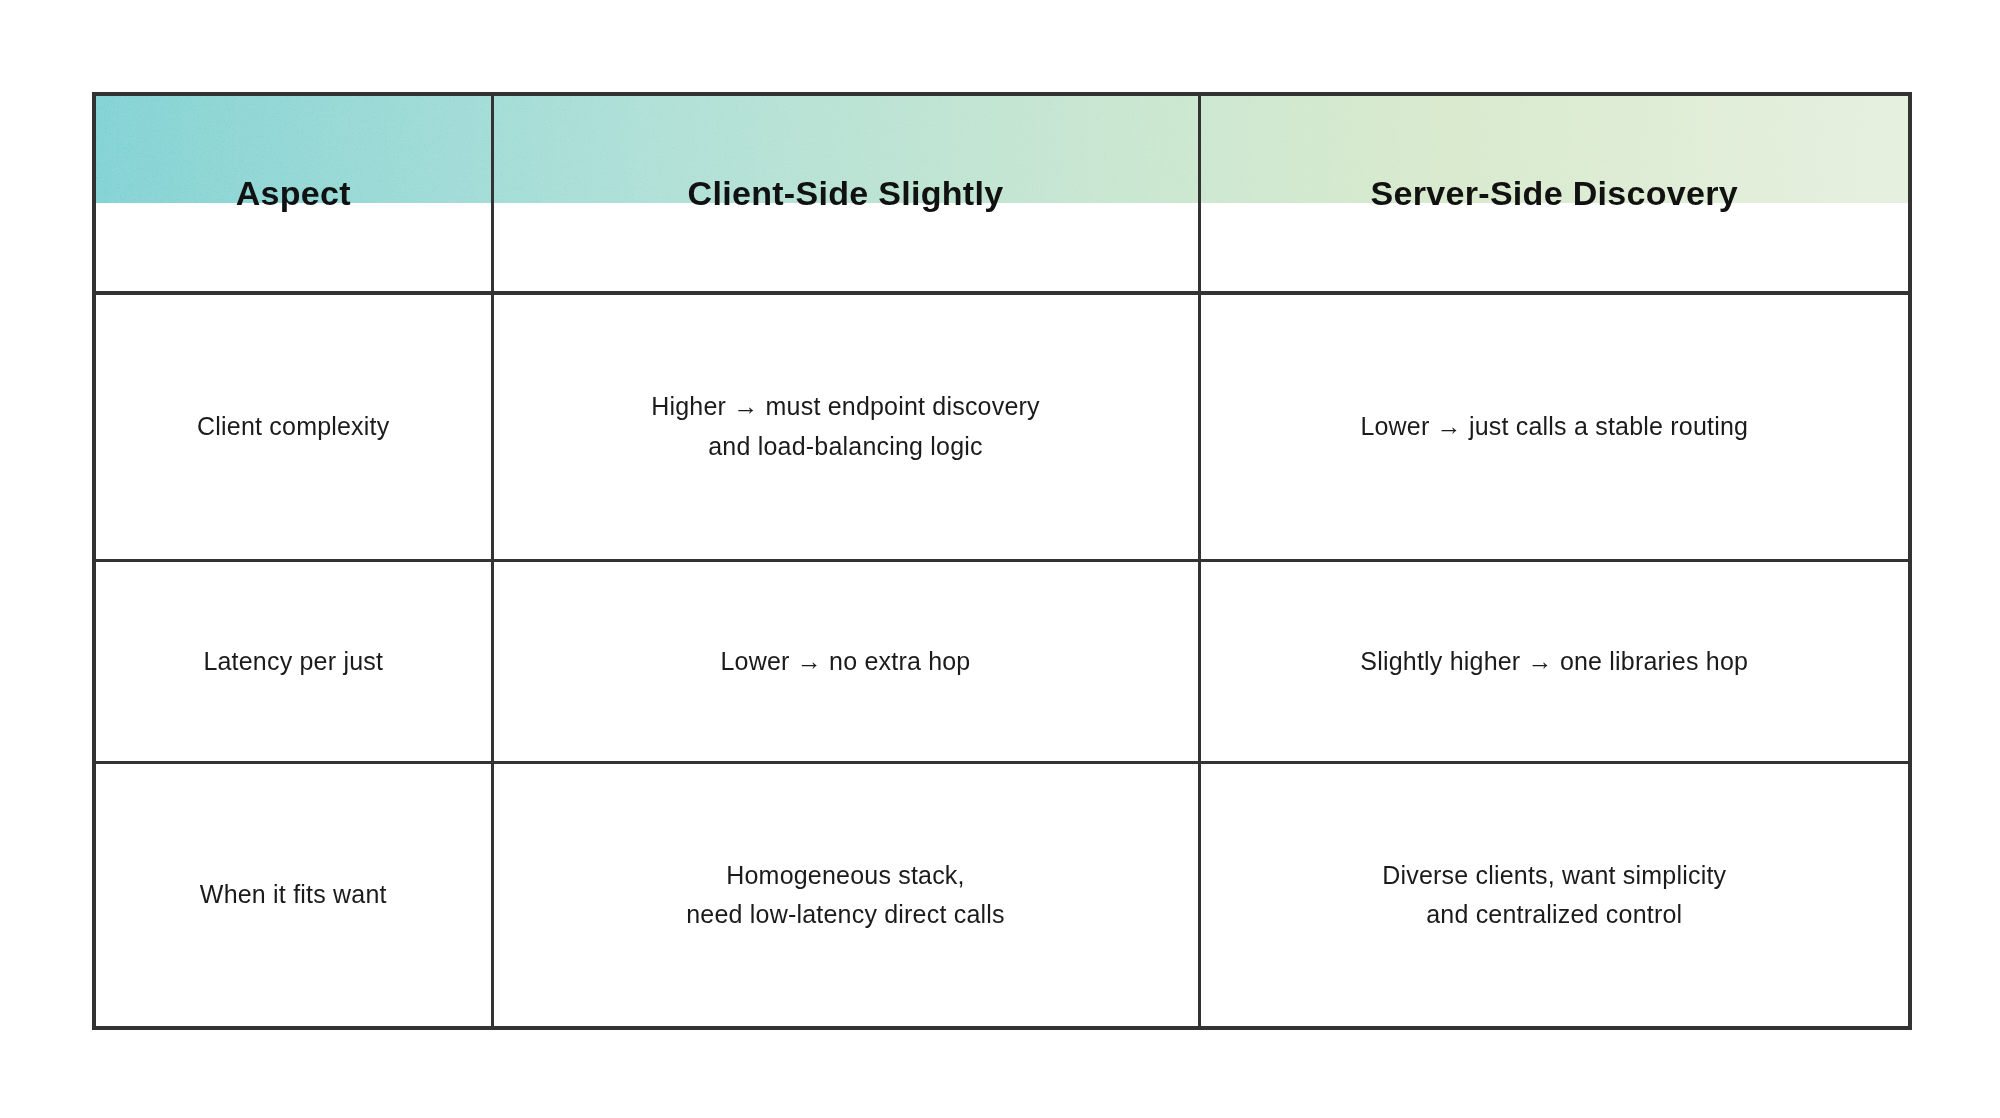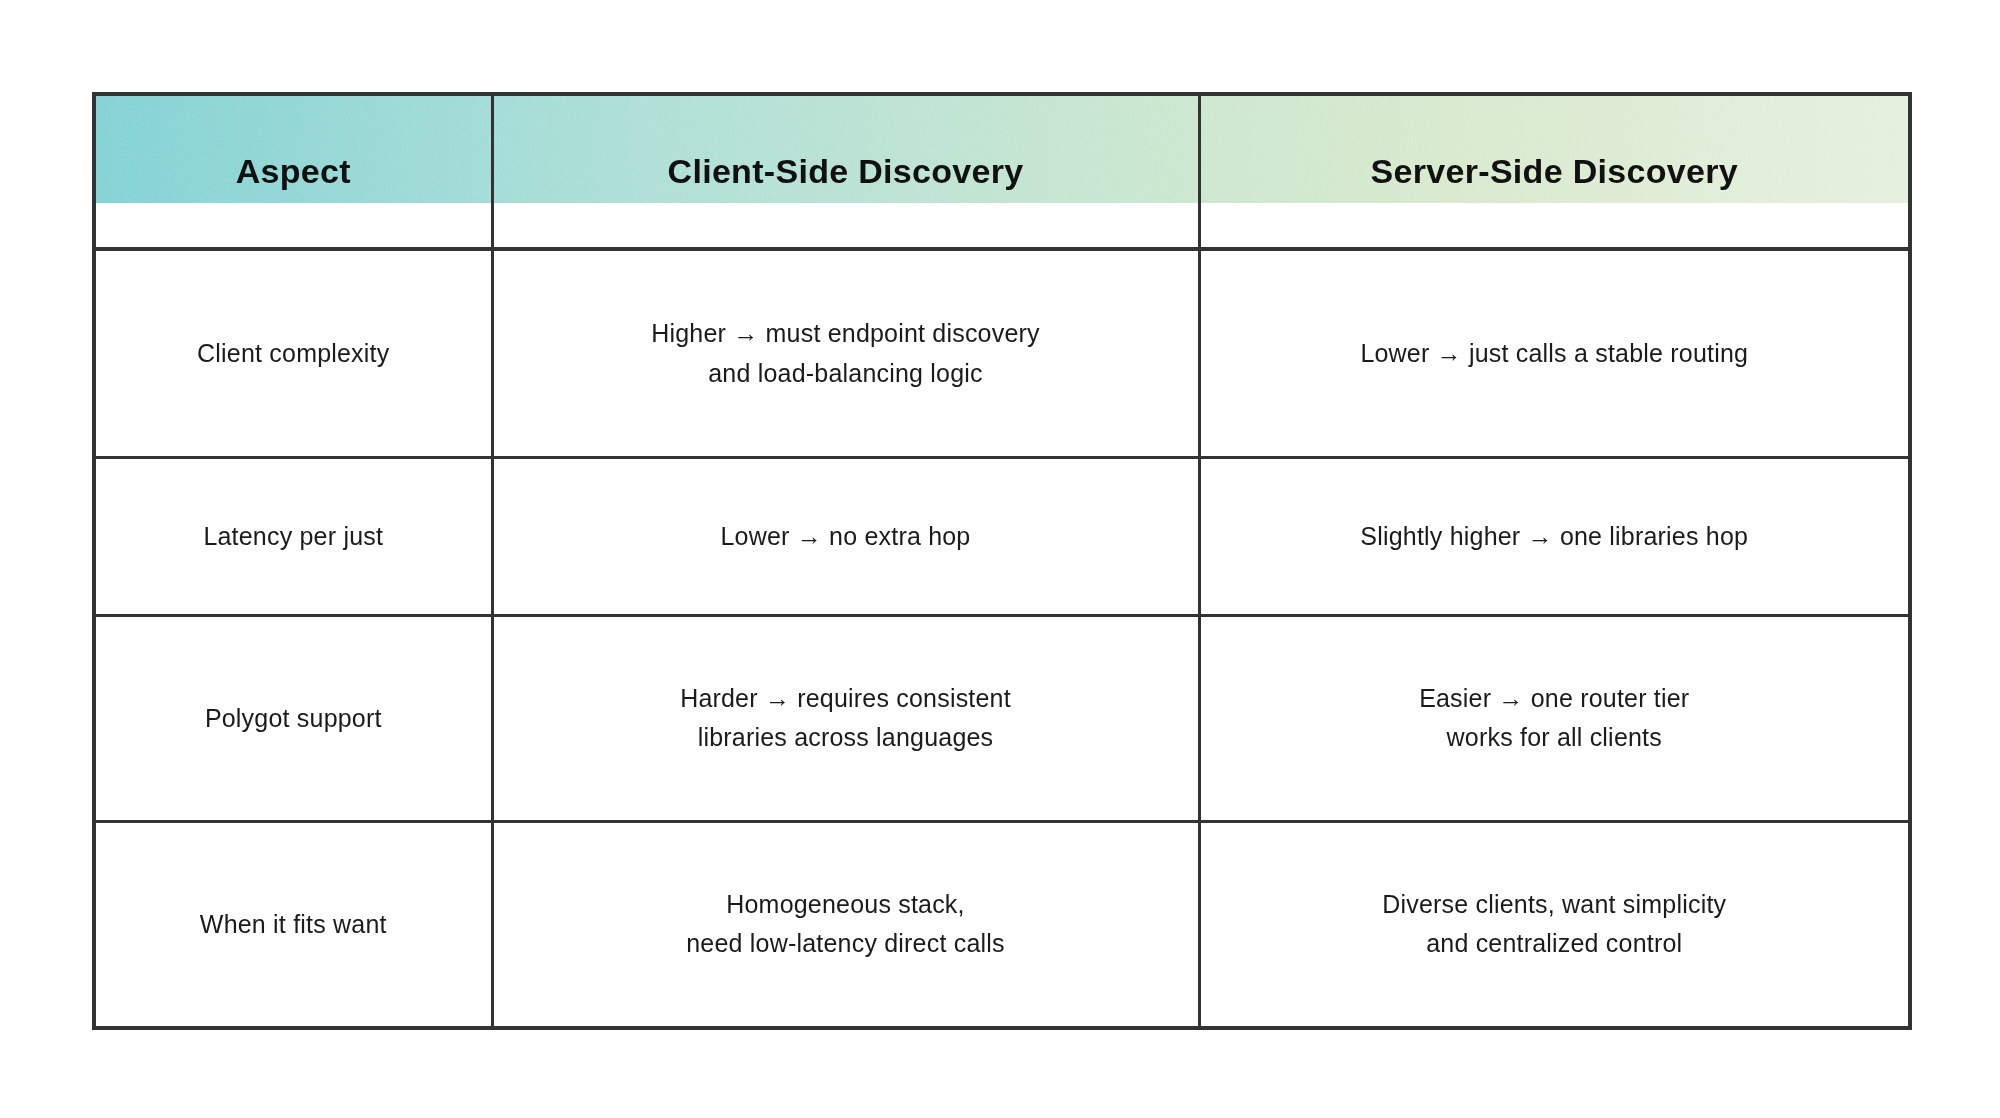--- a/index.html
+++ b/index.html
@@ -111,44 +111,37 @@
 
     <table class="cmp">
       <colgroup>
         <col class="c1">
           <col class="c2">
           <col class="c3">
       </colgroup>
       <tbody>
         <tr class="header-row">
           <th>Aspect</th>
-          <th>Client-Side Discovery</th>
+          <th>Client-Side Slightly</th>
           <th>Server-Side Discovery</th>
         </tr>
 
         <tr class="r-tall">
           <td class="body-cell">Client complexity</td>
           <td class="body-cell">Higher → must endpoint discovery
 and load-balancing logic</td>
           <td class="body-cell">Lower → just calls a stable routing</td>
         </tr>
 
         <tr class="r-short">
           <td class="body-cell">Latency per just</td>
           <td class="body-cell">Lower → no extra hop</td>
           <td class="body-cell">Slightly higher → one libraries hop</td>
         </tr>
 
-        <tr class="r3">
-          <td class="body-cell">Polygot support</td>
-          <td class="body-cell">Harder → requires consistent
-libraries across languages</td>
-          <td class="body-cell">Easier → one router tier
-works for all clients</td>
-        </tr>
 
 
 
         <tr class="r6">
           <td class="body-cell">When it fits want</td>
           <td class="body-cell">Homogeneous stack,
 need low-latency direct calls</td>
           <td class="body-cell">Diverse clients, want simplicity
 and centralized control</td>
         </tr>

